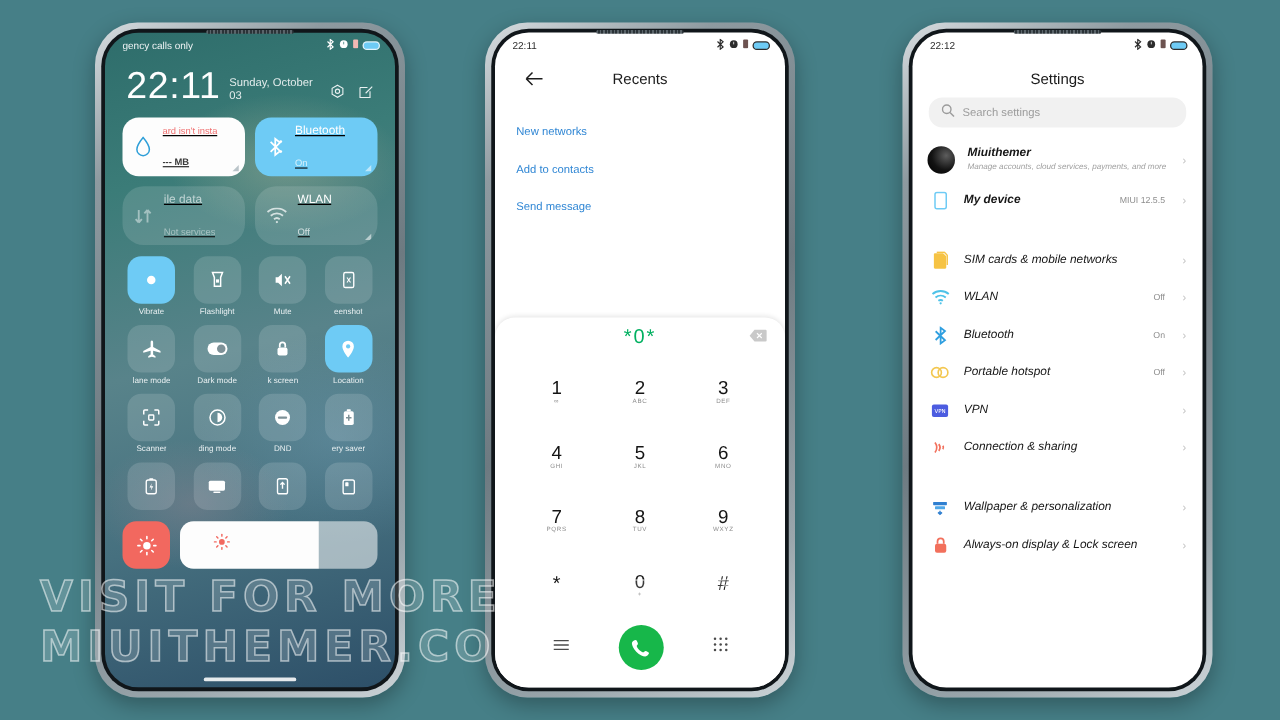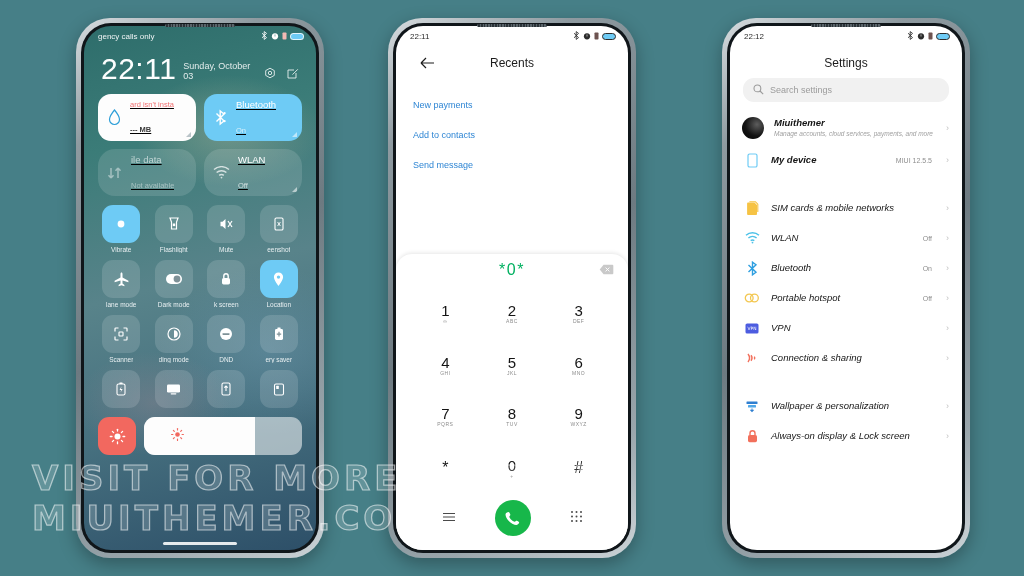--- a/index.html
+++ b/index.html
@@ -307,21 +307,21 @@
           </div>
           <span class="bt-corner"></span>
         </div>
         <div class="bigtile dim">
           <svg width="16" height="14" viewBox="0 0 16 14">
               <path d="M4 2 V12 M4 12 L1.5 9.3 M4 12 L6.5 9.3" stroke="rgba(255,255,255,0.45)" stroke-width="1.5" fill="none"></path>
               <path d="M11 12 V2 M11 2 L8.5 4.7 M11 2 L13.5 4.7" stroke="rgba(255,255,255,0.45)" stroke-width="1.5" fill="none"></path>
             </svg>
           <div class="bt-txt">
             <div class="bt-title">ile data</div>
-            <div class="bt-sub">Not available</div>
+            <div class="bt-sub">Not services</div>
           </div>
         </div>
         <div class="bigtile dim">
           <svg width="17" height="13" viewBox="0 0 17 13">
               <path d="M1 3.6 A11 11 0 0 1 16 3.6" stroke="rgba(255,255,255,0.72)" stroke-width="1.4" fill="none"></path>
               <path d="M3.6 6.6 A7.2 7.2 0 0 1 13.4 6.6" stroke="rgba(255,255,255,0.72)" stroke-width="1.4" fill="none"></path>
               <path d="M6.2 9.4 A3.5 3.5 0 0 1 10.8 9.4" stroke="rgba(255,255,255,0.72)" stroke-width="1.4" fill="none"></path>
               <circle cx="8.5" cy="11.6" r="0.9" fill="rgba(255,255,255,0.72)"></circle>
             </svg>
           <div class="bt-txt">
@@ -551,21 +551,21 @@
       <div class="dl-header">
         <span class="dl-back">
           <svg width="16" height="14" viewBox="0 0 16 14">
               <path d="M15 7 H2 M2 7 L7 2 M2 7 L7 12" stroke="#1c1c1c" stroke-width="1.2" fill="none"></path>
             </svg>
         </span>
         <span class="dl-title">Recents</span>
       </div>
 
       <div class="dl-links">
-        <div class="dl-link">New payments</div>
+        <div class="dl-link">New networks</div>
         <div class="dl-link">Add to contacts</div>
         <div class="dl-link">Send message</div>
       </div>
 
       <div class="keypad-card">
         <div class="num-display">
           <span class="num-value">*0*</span>
           <span class="num-del">
             <svg width="15" height="11" viewBox="0 0 15 11">
                 <path d="M4.6 0.8 H13.4 A0.9 0.9 0 0 1 14.3 1.7 V9.3 A0.9 0.9 0 0 1 13.4 10.2 H4.6 L0.7 5.5 Z" fill="#c9c9c9"></path>

